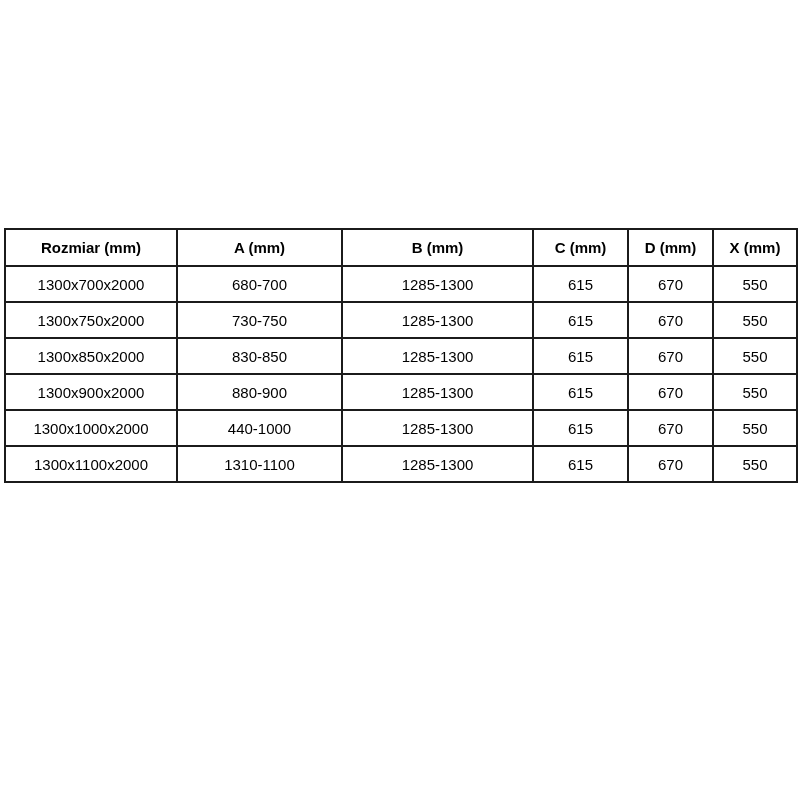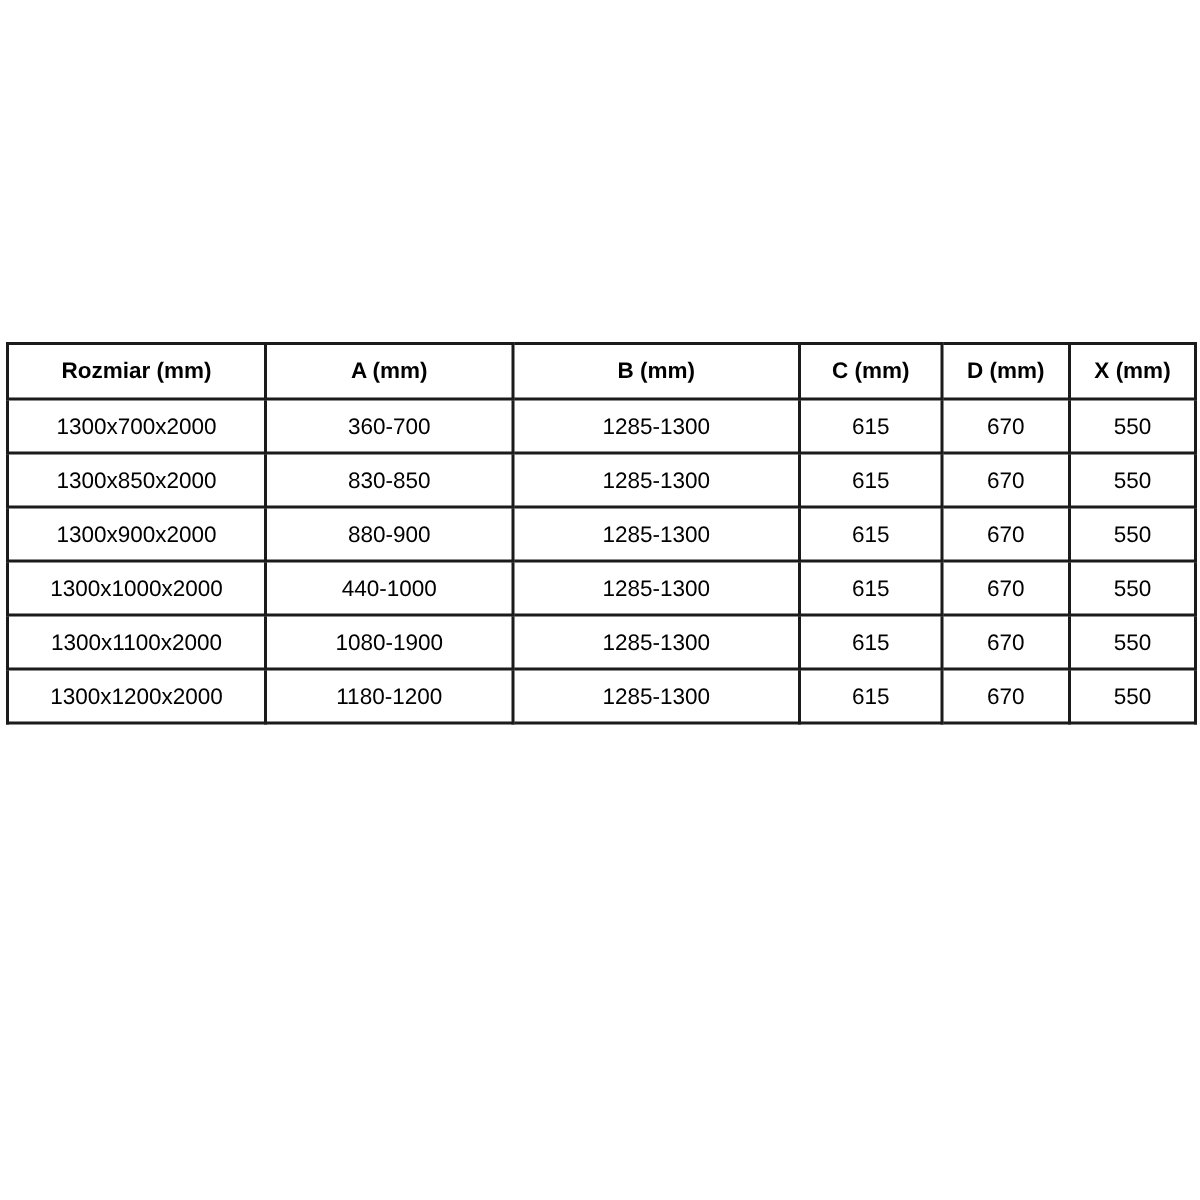--- a/index.html
+++ b/index.html
@@ -75,21 +75,29 @@
           <th>A (mm)</th>
           <th>B (mm)</th>
           <th>C (mm)</th>
           <th>D (mm)</th>
           <th>X (mm)</th>
         </tr>
       </thead>
       <tbody>
         <tr>
           <td>1300x700x2000</td>
-          <td>360-700</td>
+          <td>680-700</td>
+          <td>1285-1300</td>
+          <td>615</td>
+          <td>670</td>
+          <td>550</td>
+        </tr>
+        <tr>
+          <td>1300x750x2000</td>
+          <td>730-750</td>
           <td>1285-1300</td>
           <td>615</td>
           <td>670</td>
           <td>550</td>
         </tr>
         <tr>
           <td>1300x850x2000</td>
           <td>830-850</td>
           <td>1285-1300</td>
           <td>615</td>
@@ -107,29 +115,21 @@
         <tr>
           <td>1300x1000x2000</td>
           <td>440-1000</td>
           <td>1285-1300</td>
           <td>615</td>
           <td>670</td>
           <td>550</td>
         </tr>
         <tr>
           <td>1300x1100x2000</td>
-          <td>1080-1900</td>
-          <td>1285-1300</td>
-          <td>615</td>
-          <td>670</td>
-          <td>550</td>
-        </tr>
-        <tr>
-          <td>1300x1200x2000</td>
-          <td>1180-1200</td>
+          <td>1310-1100</td>
           <td>1285-1300</td>
           <td>615</td>
           <td>670</td>
           <td>550</td>
         </tr>
       </tbody>
     </table>
   </div>
 </div>
 

